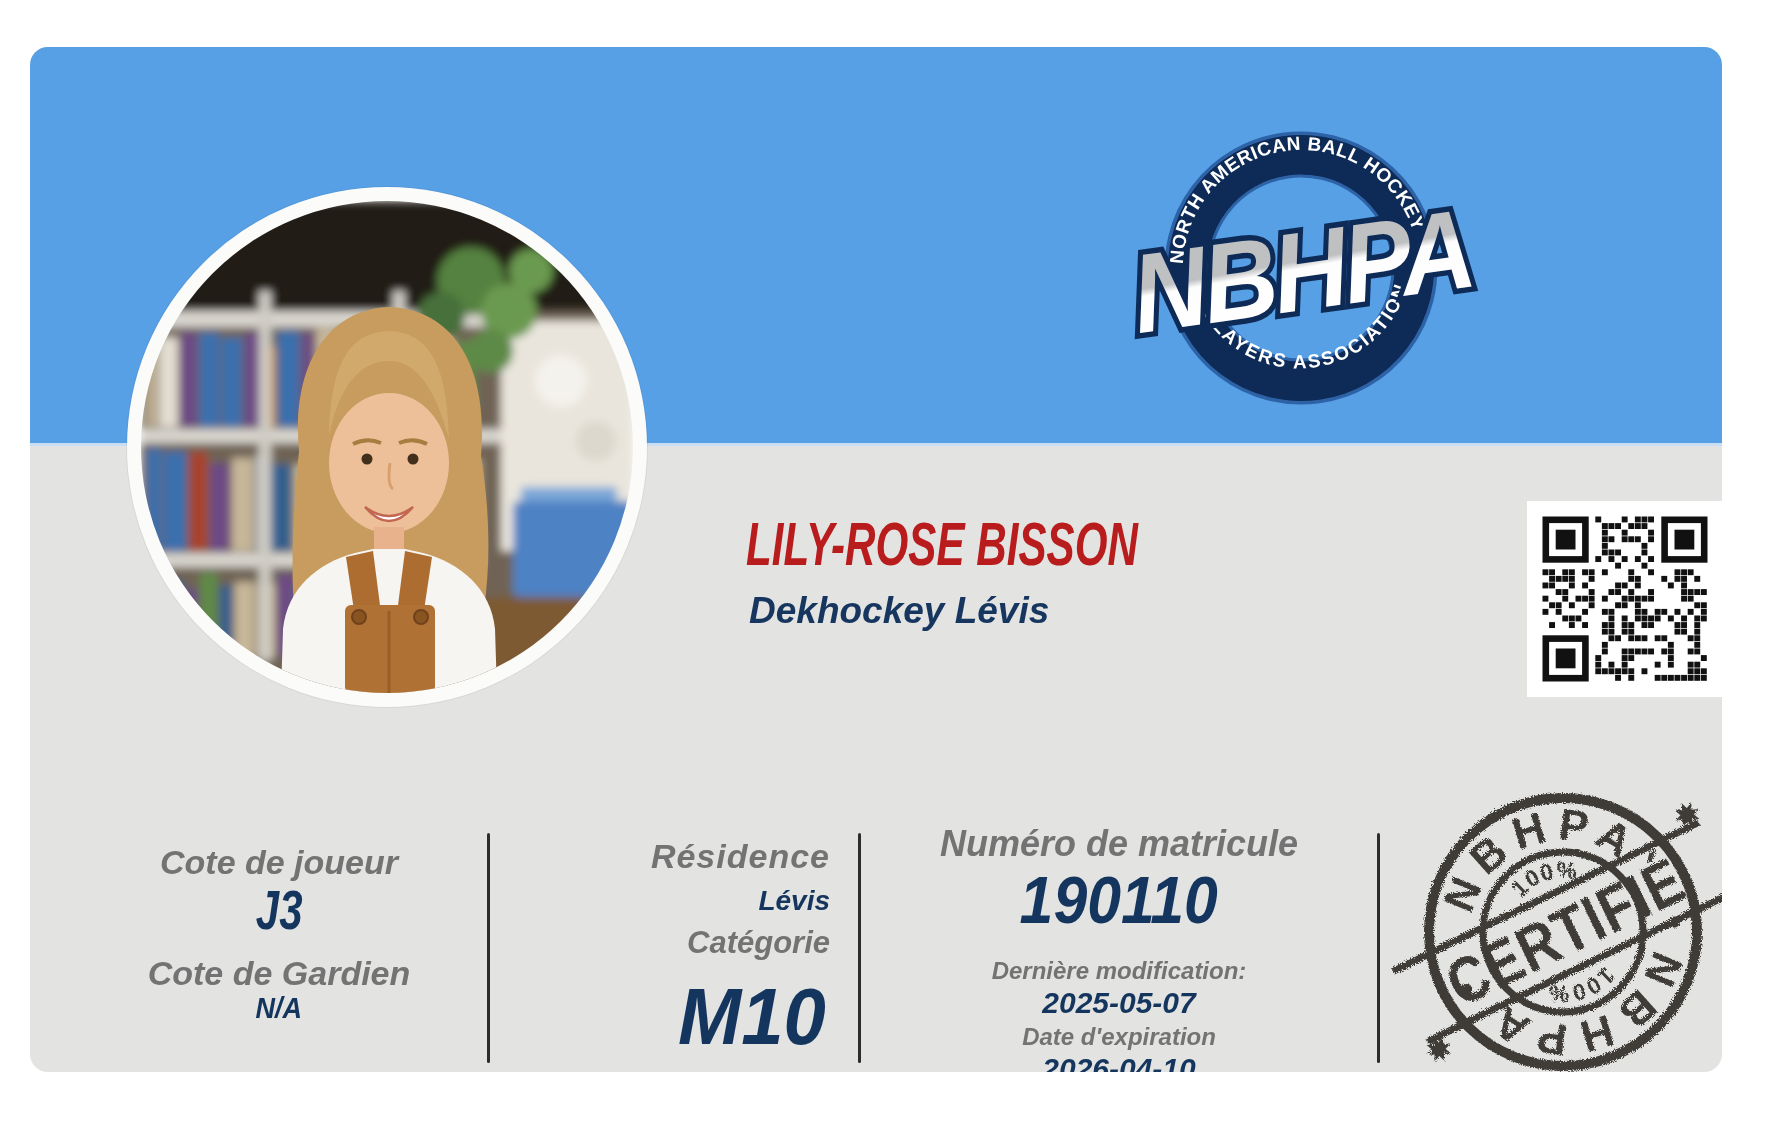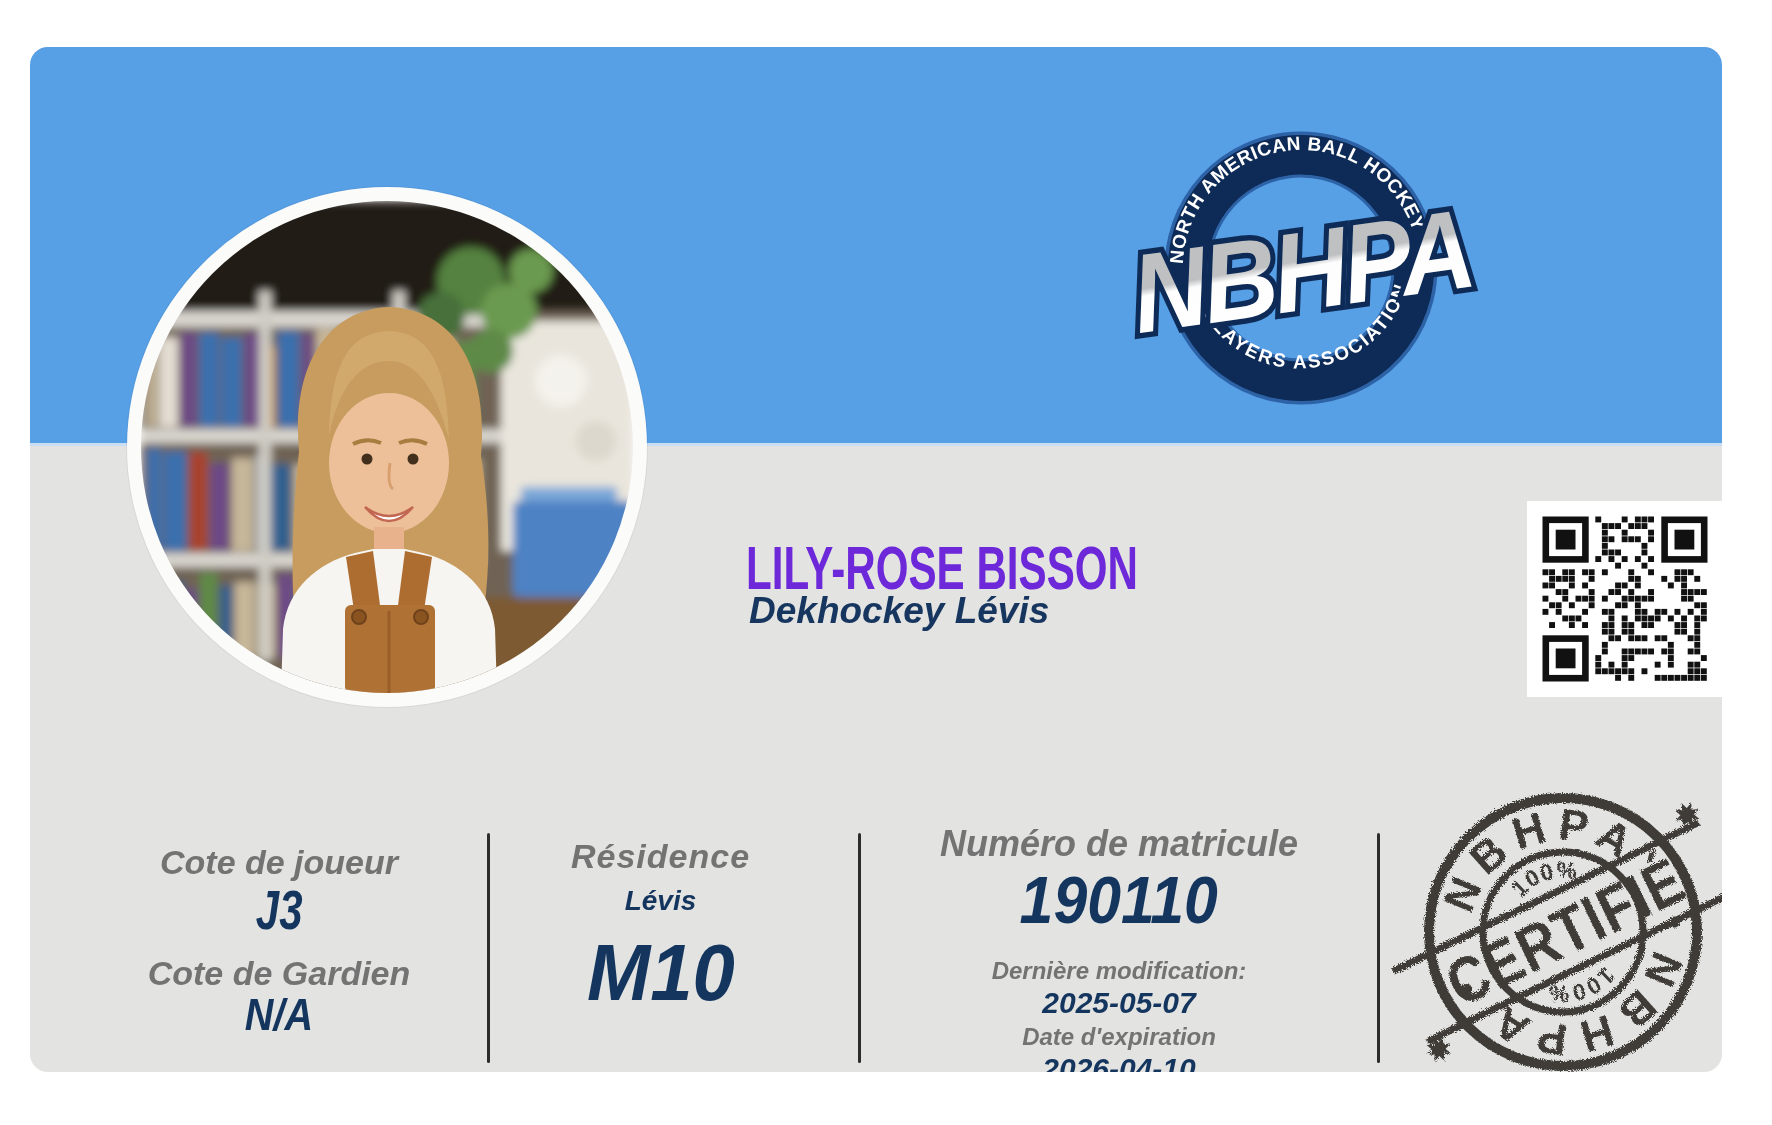--- a/index.html
+++ b/index.html
@@ -4,41 +4,41 @@
 <style>
   html,body{margin:0;padding:0;background:#ffffff;}
   body{font-family:"Liberation Sans", sans-serif;}
   .stage{position:relative;width:1772px;height:1125px;background:#ffffff;overflow:hidden;}
   .card{position:absolute;left:30px;top:47px;width:1692px;height:1025px;border-radius:18px;overflow:hidden;background:#e3e3e1;}
   .band{position:absolute;left:0;top:0;width:100%;height:396px;background:#57a0e6;border-bottom:3px solid #c9ddf3;}
   
   .photo-ring{position:absolute;left:97px;top:140px;width:520px;height:520px;border-radius:50%;background:#fbfbfa;box-shadow:0 0 0 1px rgba(0,0,0,0.05);}
   .photo-ring svg{position:absolute;left:14px;top:14px;}
   
-  .player-name{position:absolute;left:716px;top:466px;font-size:62px;font-weight:bold;color:#6d28d9;white-space:nowrap;line-height:1;margin-top:24px;}
+  .player-name{position:absolute;left:716px;top:466px;font-size:62px;font-weight:bold;font-style:italic;color:#b91c1c;white-space:nowrap;line-height:1;}
   .player-org{position:absolute;left:719px;top:545px;font-size:37px;font-weight:bold;font-style:italic;color:#16355f;white-space:nowrap;line-height:1;}
   .cx{display:inline-block;transform:scaleX(0.68);transform-origin:left center;}
   .cxc{display:inline-block;transform-origin:center;}
   
   .logo{position:absolute;left:1066px;top:66px;}
   
   .qr{position:absolute;left:1497px;top:454px;width:196px;height:196px;background:#ffffff;}
   .qr svg{position:absolute;left:5px;top:5px;}
   
   .divider{position:absolute;top:786px;width:3px;height:230px;background:#2c2c2c;border-radius:2px;}
   .col{position:absolute;text-align:center;}
   .lbl{font-weight:bold;font-style:italic;color:#737373;line-height:1.15;}
   .val{font-weight:bold;font-style:italic;color:#14355e;line-height:1.05;}
   .col1{left:40px;top:796px;width:418px;}
-  .col2{left:461px;top:790px;width:339px;}
+  .col2{left:461px;top:790px;width:339px;text-align:right;}
   .col3{left:834px;top:776px;width:510px;}
   .f-c1l{font-size:34px;}
   .f-c1v{font-size:56px;line-height:1.0;}
   .f-c1l2{font-size:34px;margin-top:16px;}
-  .f-c1v2{font-size:44px;line-height:1.0;}
+  .f-c1v2{font-size:30px;line-height:1.0;}
   .f-res{font-size:34px;letter-spacing:1px;}
   .f-resv{font-size:28px;margin-top:10px;line-height:1.1;}
   .f-cat{font-size:31px;margin-top:8px;}
   .f-catv{font-size:80px;line-height:0.95;margin-top:18px;}
   .f-num{font-size:36px;}
   .f-numv{font-size:66px;line-height:1.1;}
   .f-mod{font-size:24px;margin-top:20px;line-height:1.2;}
   .f-modv{font-size:30px;line-height:1.15;text-align:center;}
   .f-exp{font-size:24px;line-height:1.25;margin-top:2px;}
   .f-expv{font-size:30px;line-height:1.15;}
@@ -402,20 +402,21 @@
     <div class="col col1">
       <div class="lbl f-c1l">Cote de joueur</div>
       <div class="val f-c1v"><span class="cxc" style="transform:scaleX(0.75)">J3</span></div>
       <div class="lbl f-c1l2">Cote de Gardien</div>
       <div class="val f-c1v2"><span class="cxc" style="transform:scaleX(0.9)">N/A</span></div>
     </div>
 
     <div class="col col2">
       <div class="lbl f-res">Résidence</div>
       <div class="val f-resv">Lévis</div>
+      <div class="lbl f-cat">Catégorie</div>
       <div class="val f-catv"><span class="cxc" style="transform:scaleX(0.95)">M10</span></div>
     </div>
 
     <div class="col col3">
       <div class="lbl f-num">Numéro de matricule</div>
       <div class="val f-numv"><span class="cxc" style="transform:scaleX(0.92)">190110</span></div>
       <div class="lbl f-mod">Dernière modification:</div>
       <div class="val f-modv">2025-05-07</div>
       <div class="lbl f-exp">Date d'expiration</div>
       <div class="val f-expv">2026-04-10</div>

